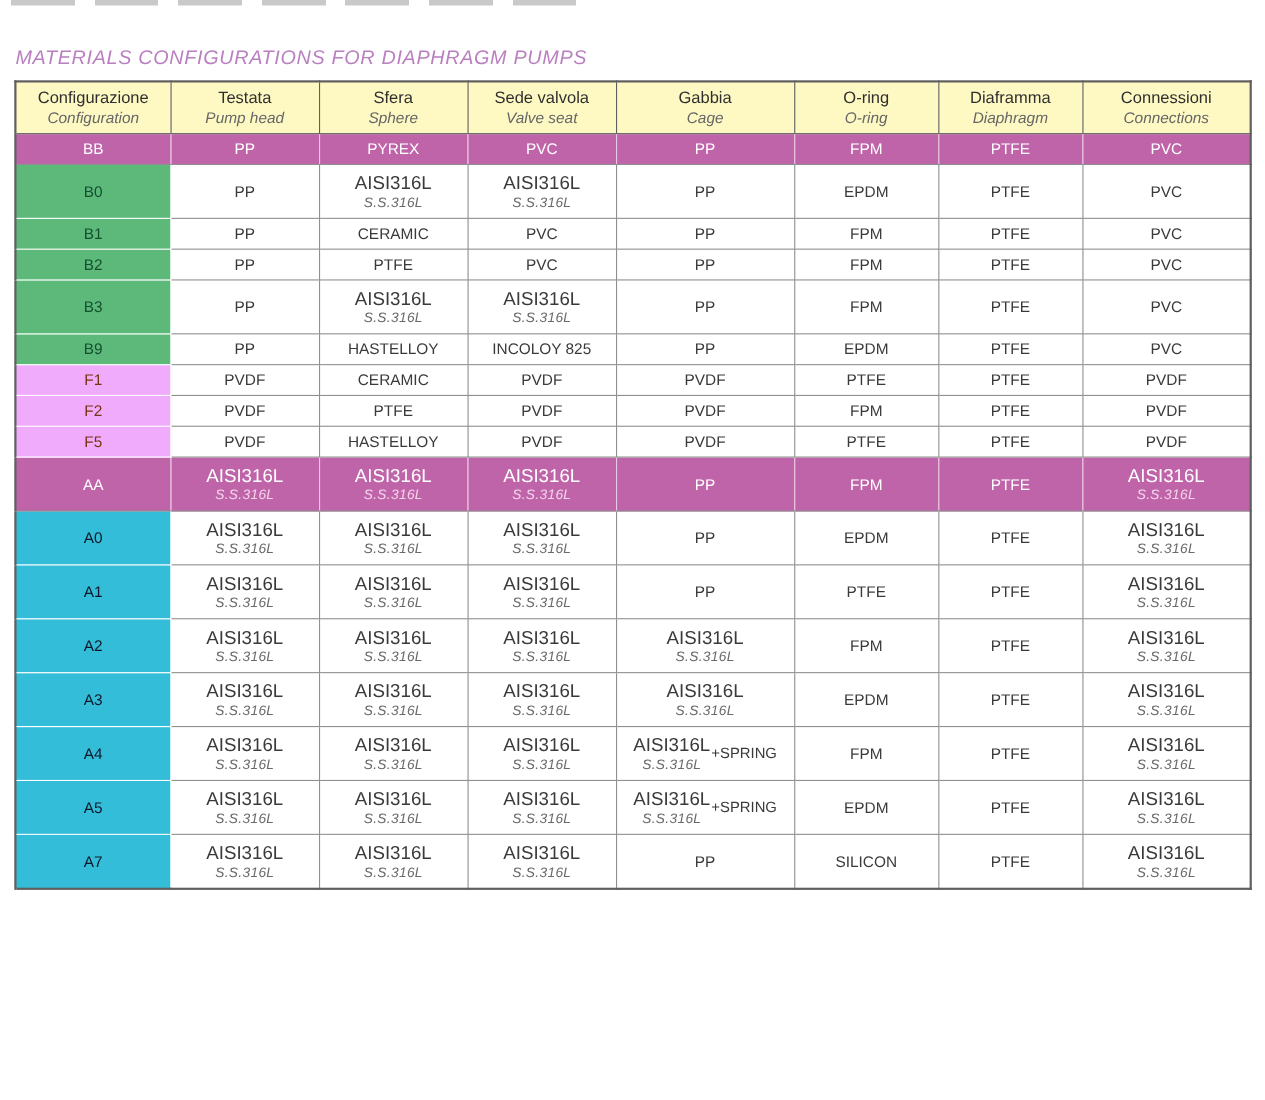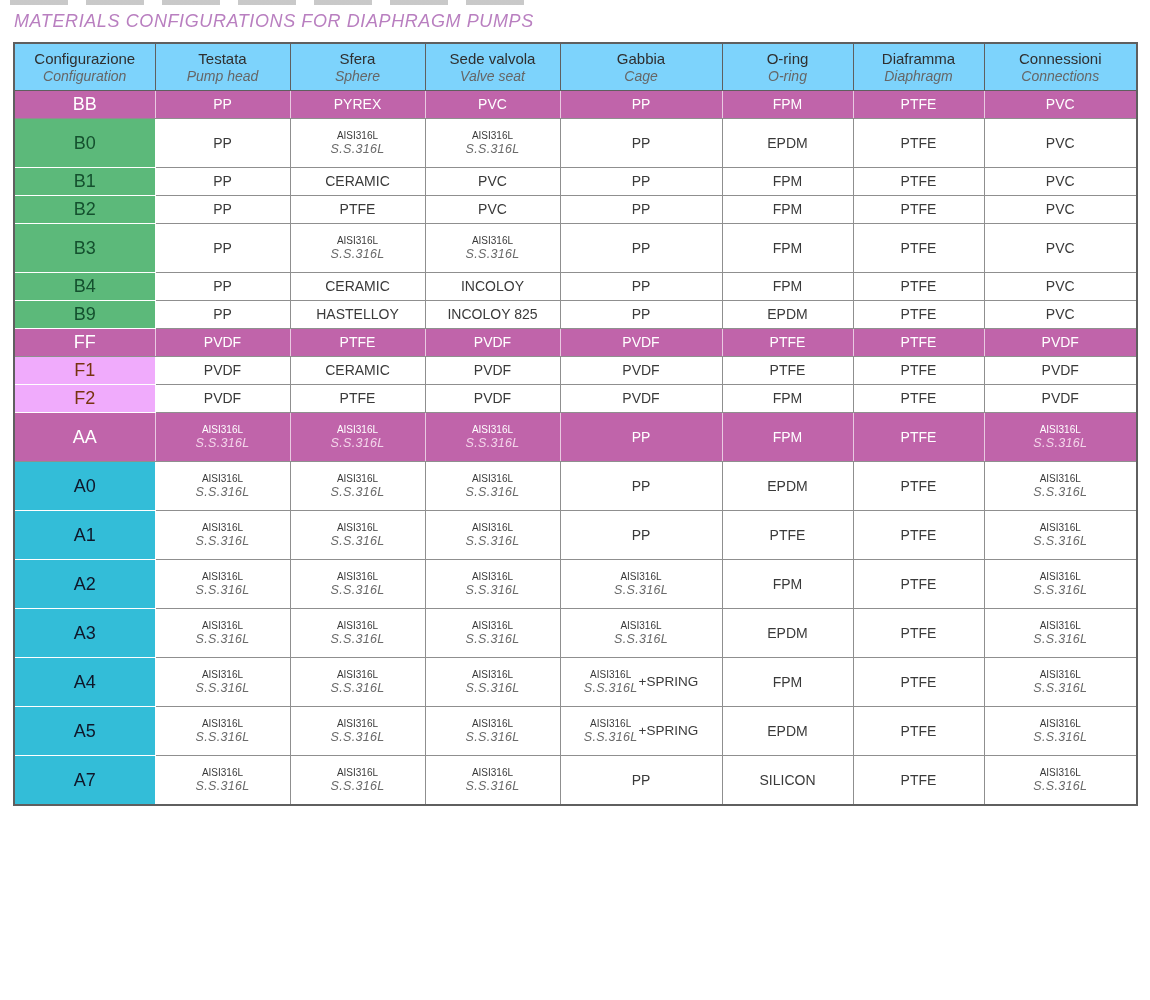--- a/index.html
+++ b/index.html
@@ -7,61 +7,61 @@
     width:1150px;height:1000px;overflow:hidden;
     font-family:"Liberation Sans","DejaVu Sans",sans-serif;
     color:#3a3a3a;-webkit-font-smoothing:antialiased;
   }
   .artifact-strip{
     position:absolute;top:0;left:10px;width:530px;height:5px;
     background:repeating-linear-gradient(90deg,#9d9d9d 0 58px,transparent 58px 76px);
     opacity:.55;
   }
   .page-title{
-    margin:11px 0 10px 14px;
+    margin:42px 0 10px 14px;
     font-size:18px;font-style:italic;font-weight:400;
     letter-spacing:.6px;
   }
   table.materials{
     margin-left:13px;
     width:1123px;
     border-collapse:collapse;
     table-layout:fixed;
   }
   table.materials{border:2px solid #5f5f5f;}
   th,td{
     border:1px solid #8f8f8f;
     text-align:center;vertical-align:middle;
     padding:3px 2px;
     font-size:14px;
     line-height:1.15;
   }
   thead th{
-    background:#7dd3fc;
+    background:#fef9c3;
     border:1px solid #5f5f5f;
     font-weight:400;
     padding:4px 2px;
     height:38px;
   }
   thead .h-it{display:block;font-size:15px;color:#2f2f2f;}
   thead .h-en{display:block;font-size:14px;font-style:italic;color:#666;}
-  td.cfg{font-size:18px;color:#2c2c2c;border:1px solid #fff;border-left:2px solid #5f5f5f;}
+  td.cfg{font-size:14px;color:#2c2c2c;border:1px solid #fff;border-left:2px solid #5f5f5f;}
   td.cfg.green{background:#5cb97a;color:#14502e;}
   td.cfg.orange{background:#f0abfc;color:#77330f;}
   td.cfg.cyan{background:#33bdd8;color:#0f172a;}
   td.cfg.magenta{background:#c064aa;color:#fff;}
   tr.row-magenta td{
     background:#c064aa;color:#fff;
     border-color:rgba(255,255,255,.65);
     border-top:1px solid #8f8f8f;border-bottom:1px solid #8f8f8f;
   }
   tr.row-magenta td .sub{color:#f3d4ea;}
   tr.row-magenta td.cfg{border-left:2px solid #5f5f5f;}
   .stack{display:inline-block;}
-  .stack .main{display:block;font-size:10px;}
+  .stack .main{display:block;font-size:17px;}
   .stack .sub{display:block;font-size:12.5px;font-style:italic;color:#6a6a6a;letter-spacing:.3px;}
   td.with-suffix{white-space:nowrap;}
   td.with-suffix .stack{vertical-align:middle;}
   .suffix{display:inline-block;vertical-align:middle;font-size:13.5px;margin-left:1px;}
   tr.h1 td{height:21px;}
   tr.h2 td{height:42px;}
 </style>
 </head>
 <body>
 
@@ -161,66 +161,56 @@
         <td class="cfg green">B3</td>
         <td>PP</td>
         <td><span class="stack"><span class="main">AISI316L</span><span class="sub">S.S.316L</span></span></td>
         <td><span class="stack"><span class="main">AISI316L</span><span class="sub">S.S.316L</span></span></td>
         <td>PP</td>
         <td>FPM</td>
         <td>PTFE</td>
         <td>PVC</td>
       </tr>
       <tr class="h1">
-        <td class="cfg green">B4</td>
-        <td>PP</td>
-        <td>CERAMIC</td>
-        <td>INCOLOY</td>
-        <td>PP</td>
-        <td>FPM</td>
-        <td>PTFE</td>
-        <td>PVC</td>
-      </tr>
-      <tr class="h1">
         <td class="cfg green">B9</td>
         <td>PP</td>
         <td>HASTELLOY</td>
         <td>INCOLOY 825</td>
         <td>PP</td>
         <td>EPDM</td>
         <td>PTFE</td>
         <td>PVC</td>
       </tr>
-      <tr class="row-magenta h1">
-        <td class="cfg magenta">FF</td>
-        <td>PVDF</td>
-        <td>PTFE</td>
-        <td>PVDF</td>
-        <td>PVDF</td>
-        <td>PTFE</td>
-        <td>PTFE</td>
-        <td>PVDF</td>
-      </tr>
       <tr class="h1">
         <td class="cfg orange">F1</td>
         <td>PVDF</td>
         <td>CERAMIC</td>
         <td>PVDF</td>
         <td>PVDF</td>
         <td>PTFE</td>
         <td>PTFE</td>
         <td>PVDF</td>
       </tr>
       <tr class="h1">
         <td class="cfg orange">F2</td>
         <td>PVDF</td>
         <td>PTFE</td>
         <td>PVDF</td>
         <td>PVDF</td>
         <td>FPM</td>
+        <td>PTFE</td>
+        <td>PVDF</td>
+      </tr>
+      <tr class="h1">
+        <td class="cfg orange">F5</td>
+        <td>PVDF</td>
+        <td>HASTELLOY</td>
+        <td>PVDF</td>
+        <td>PVDF</td>
+        <td>PTFE</td>
         <td>PTFE</td>
         <td>PVDF</td>
       </tr>
       <tr class="row-magenta h2">
         <td class="cfg magenta">AA</td>
         <td><span class="stack"><span class="main">AISI316L</span><span class="sub">S.S.316L</span></span></td>
         <td><span class="stack"><span class="main">AISI316L</span><span class="sub">S.S.316L</span></span></td>
         <td><span class="stack"><span class="main">AISI316L</span><span class="sub">S.S.316L</span></span></td>
         <td>PP</td>
         <td>FPM</td>

